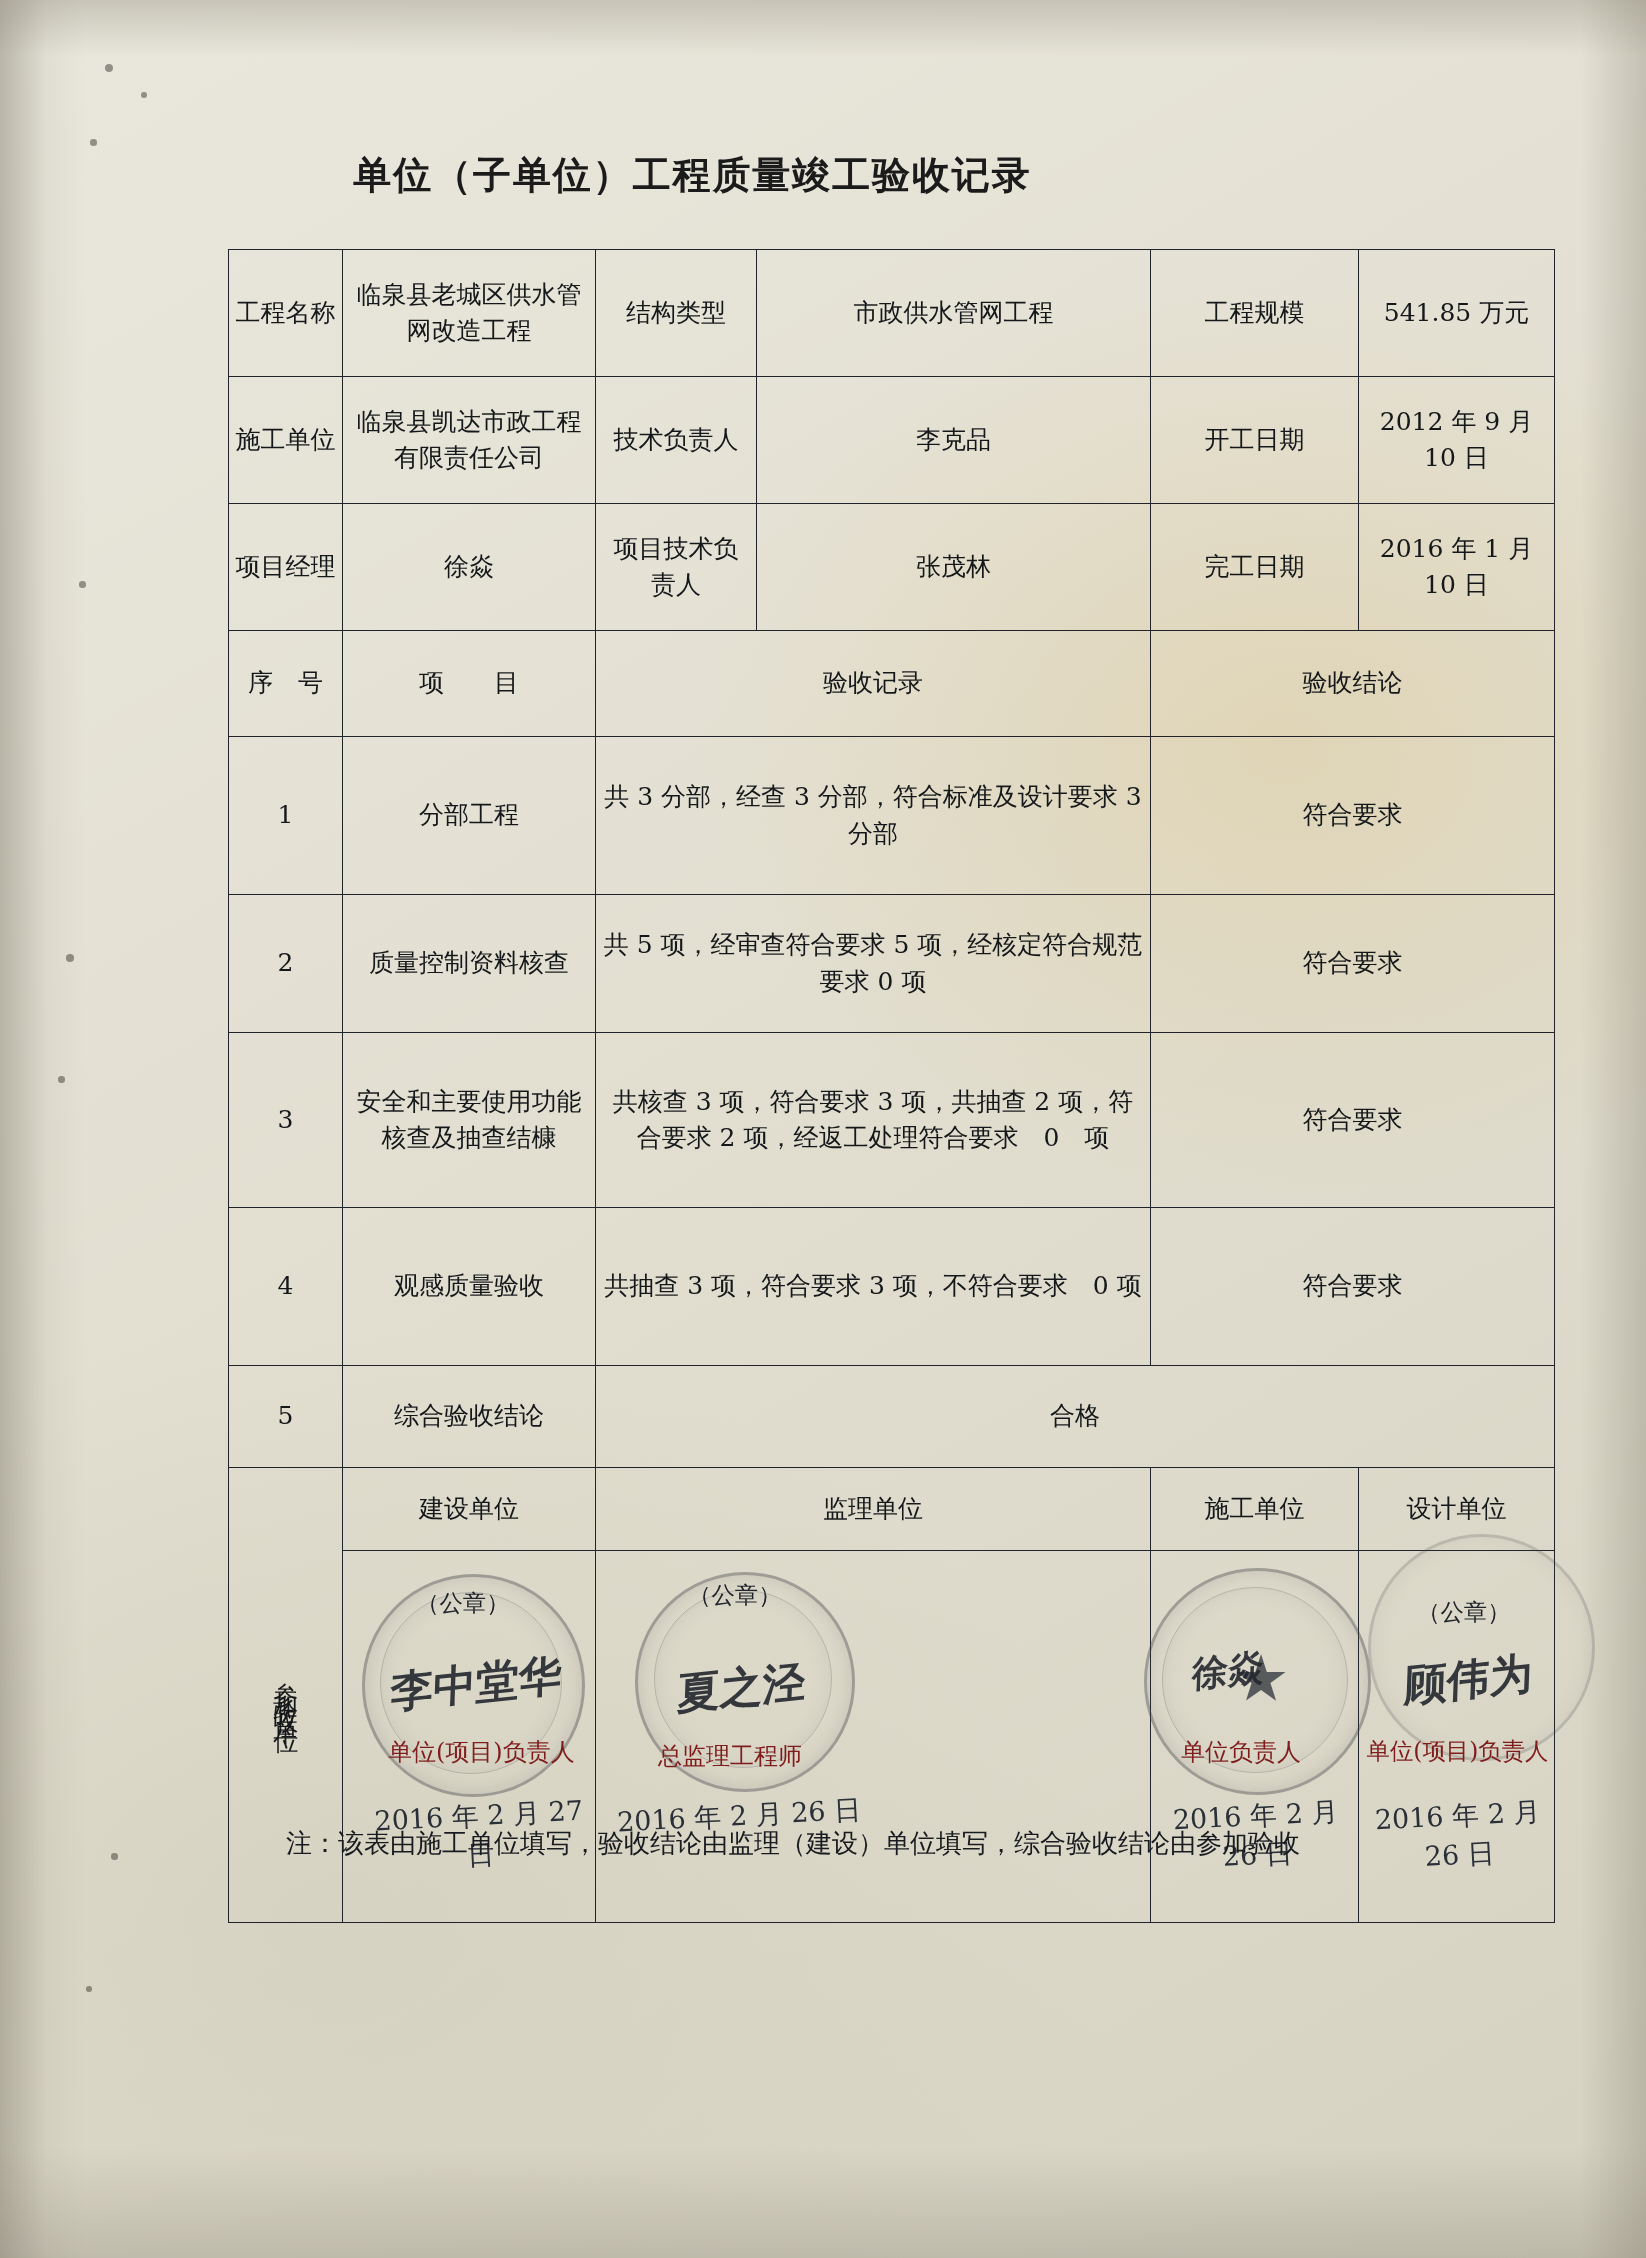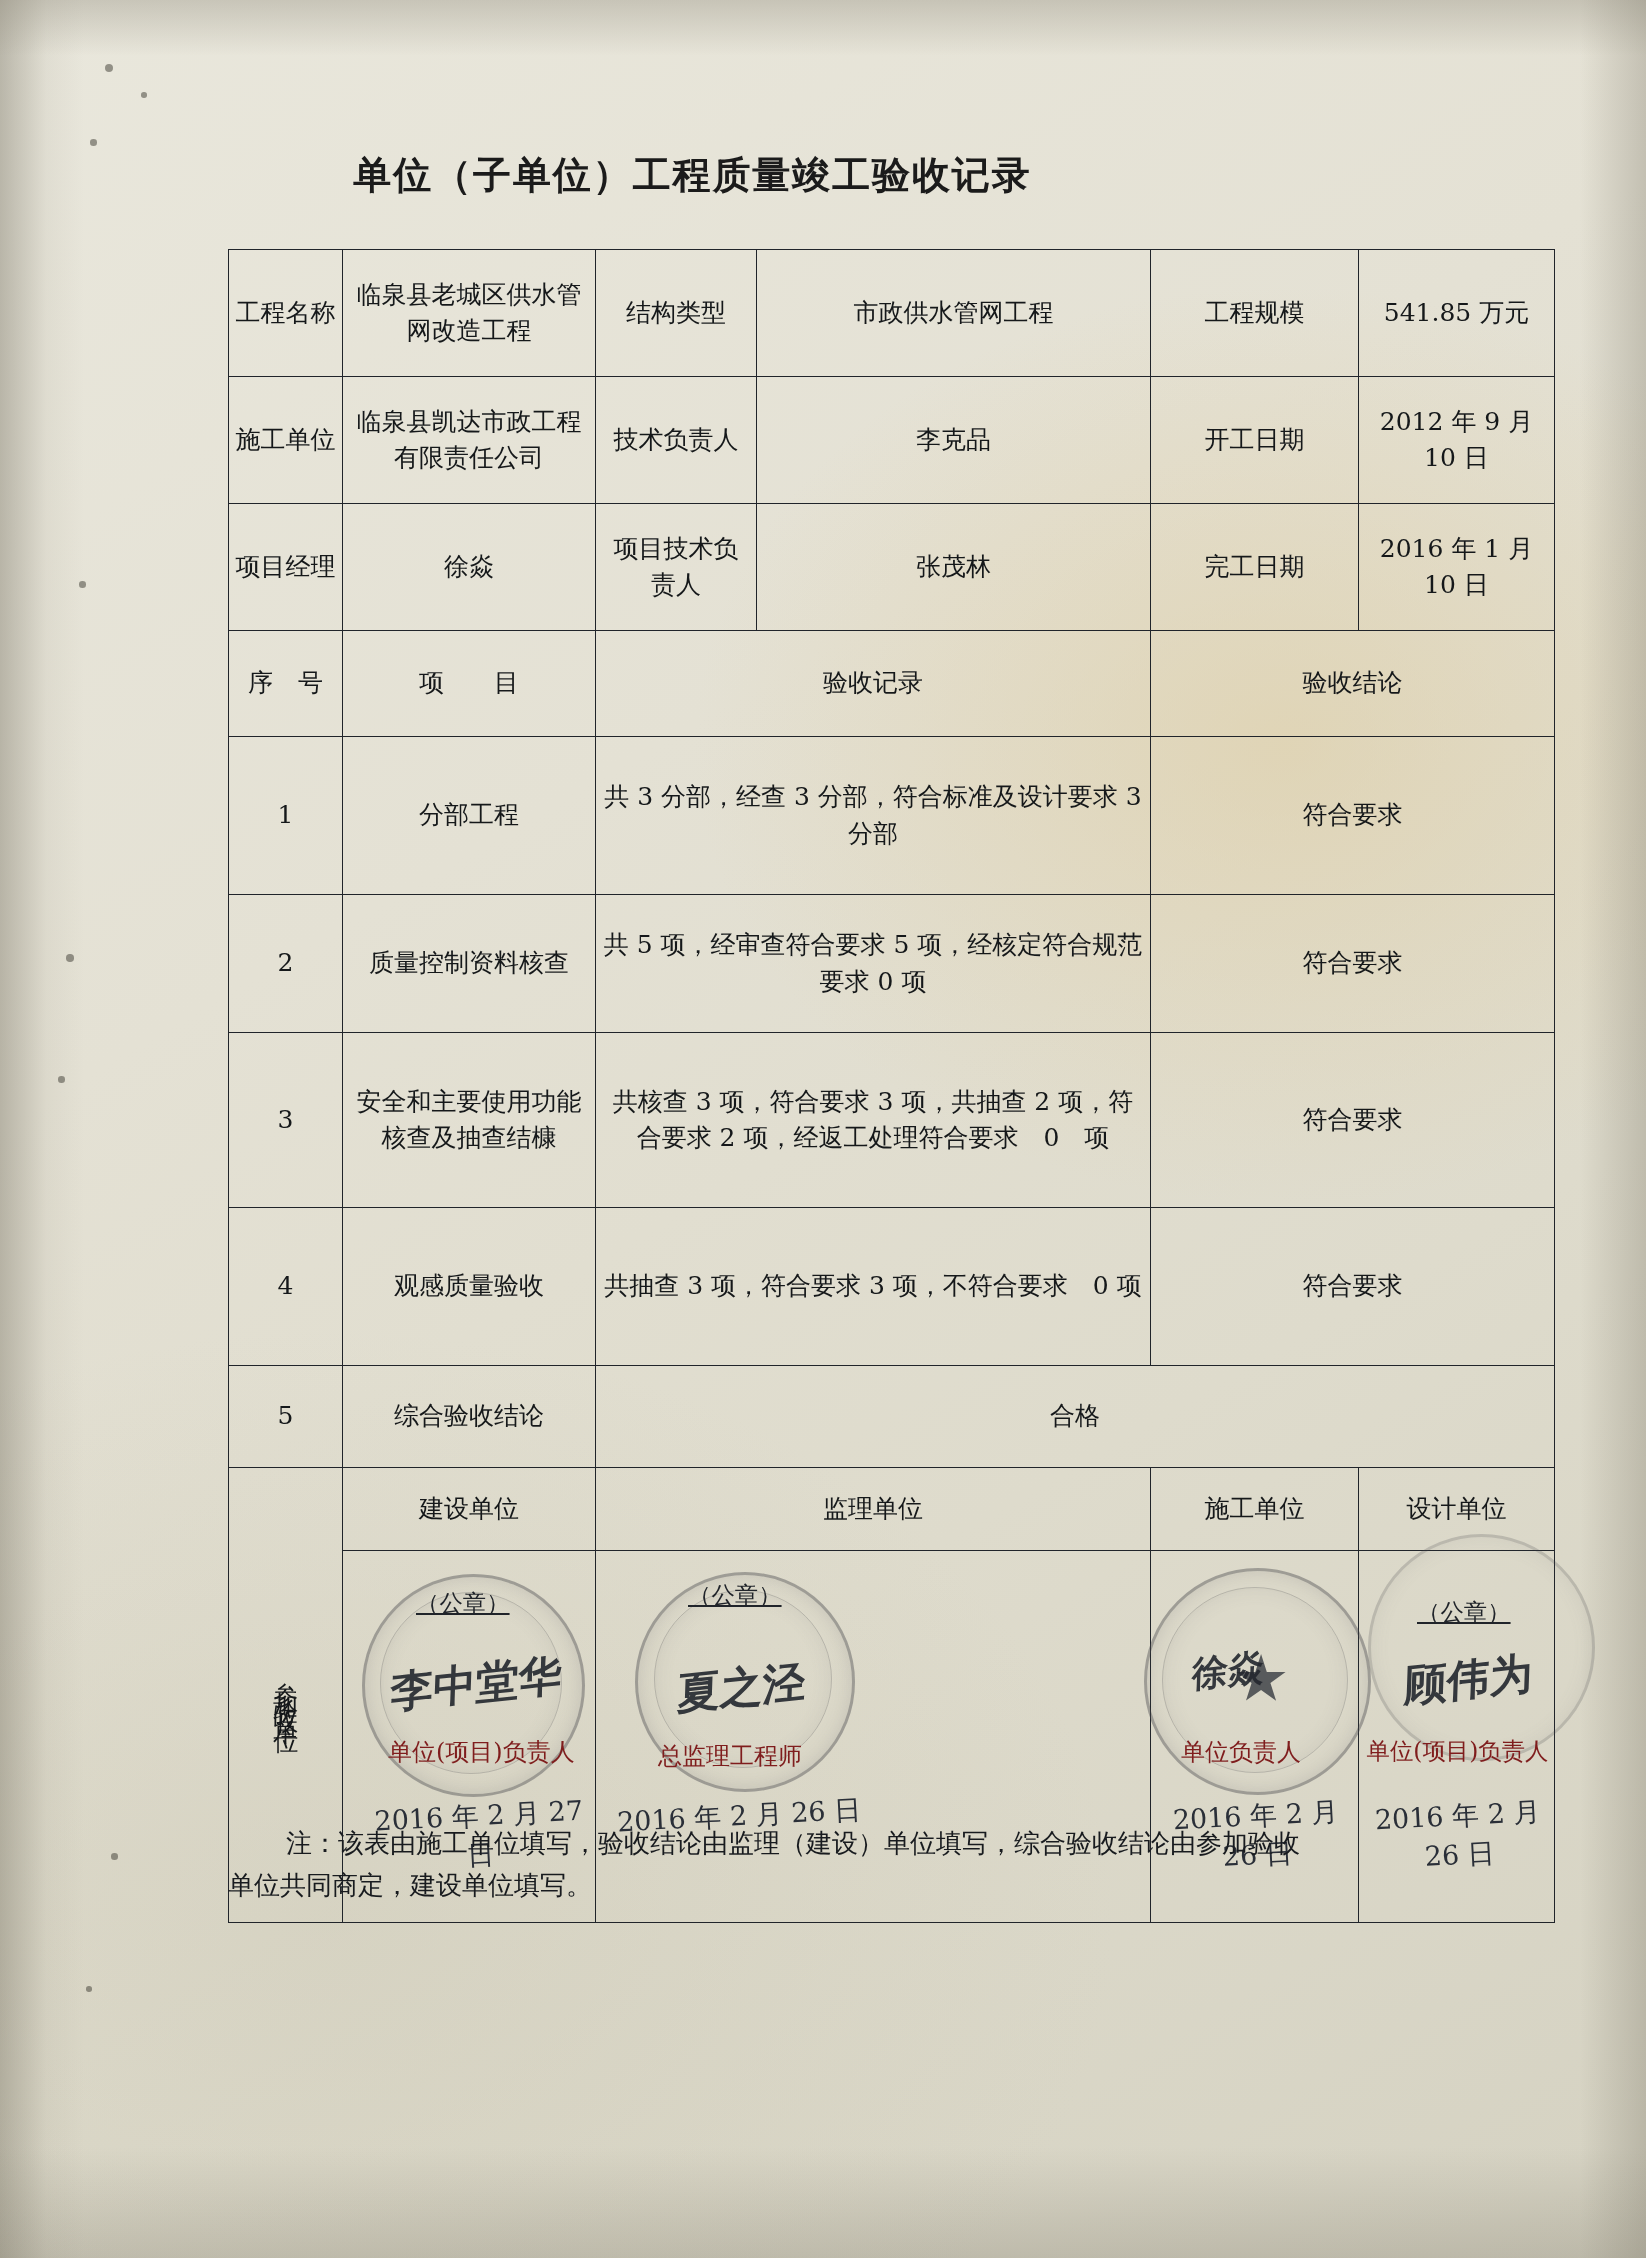--- a/index.html
+++ b/index.html
@@ -101,21 +101,20 @@
     border-radius: 50%;
     border: 3.7px solid rgba(70,70,75,0.55);
     opacity: 0.75;
     box-shadow: inset 0 0 20.6px rgba(90,90,95,0.25);
   }
   .stamp-label {
     position: absolute;
     font-size: 23.4px;
     font-family: "DejaVu Serif", "Liberation Serif", serif;
     color: #20242a;
-    text-decoration: underline;
   }
   .sig-role {
     position: absolute;
     font-size: 24px;
     font-family: "DejaVu Serif", "Liberation Serif", serif;
     color: #7f1d1d;
   }
   .handwrite {
     position: absolute;
     font-family: "DejaVu Serif", "Liberation Serif", serif;
@@ -296,15 +295,14 @@
         <div class="scrawl" style="left:45px; top:97px;">顾伟为</div>
         <div class="sig-role" style="left:7.5px; top:184px; font-size:23.4px;">单位(项目)负责人</div>
         <div class="handwrite" style="left:3.7px; top:245px;">2016 年 2 月 26 日</div>
       </td>
     </tr>
   </tbody>
 </table>
 
 <div id="note">
   <span class="indent">注：该表由施工单位填写，验收结论由监理（建设）单位填写，综合验收结论由参加验收</span>
-  <span class="line2">单位共同商定，建设单位填写。</span>
 </div>
 
 
 </body></html>

